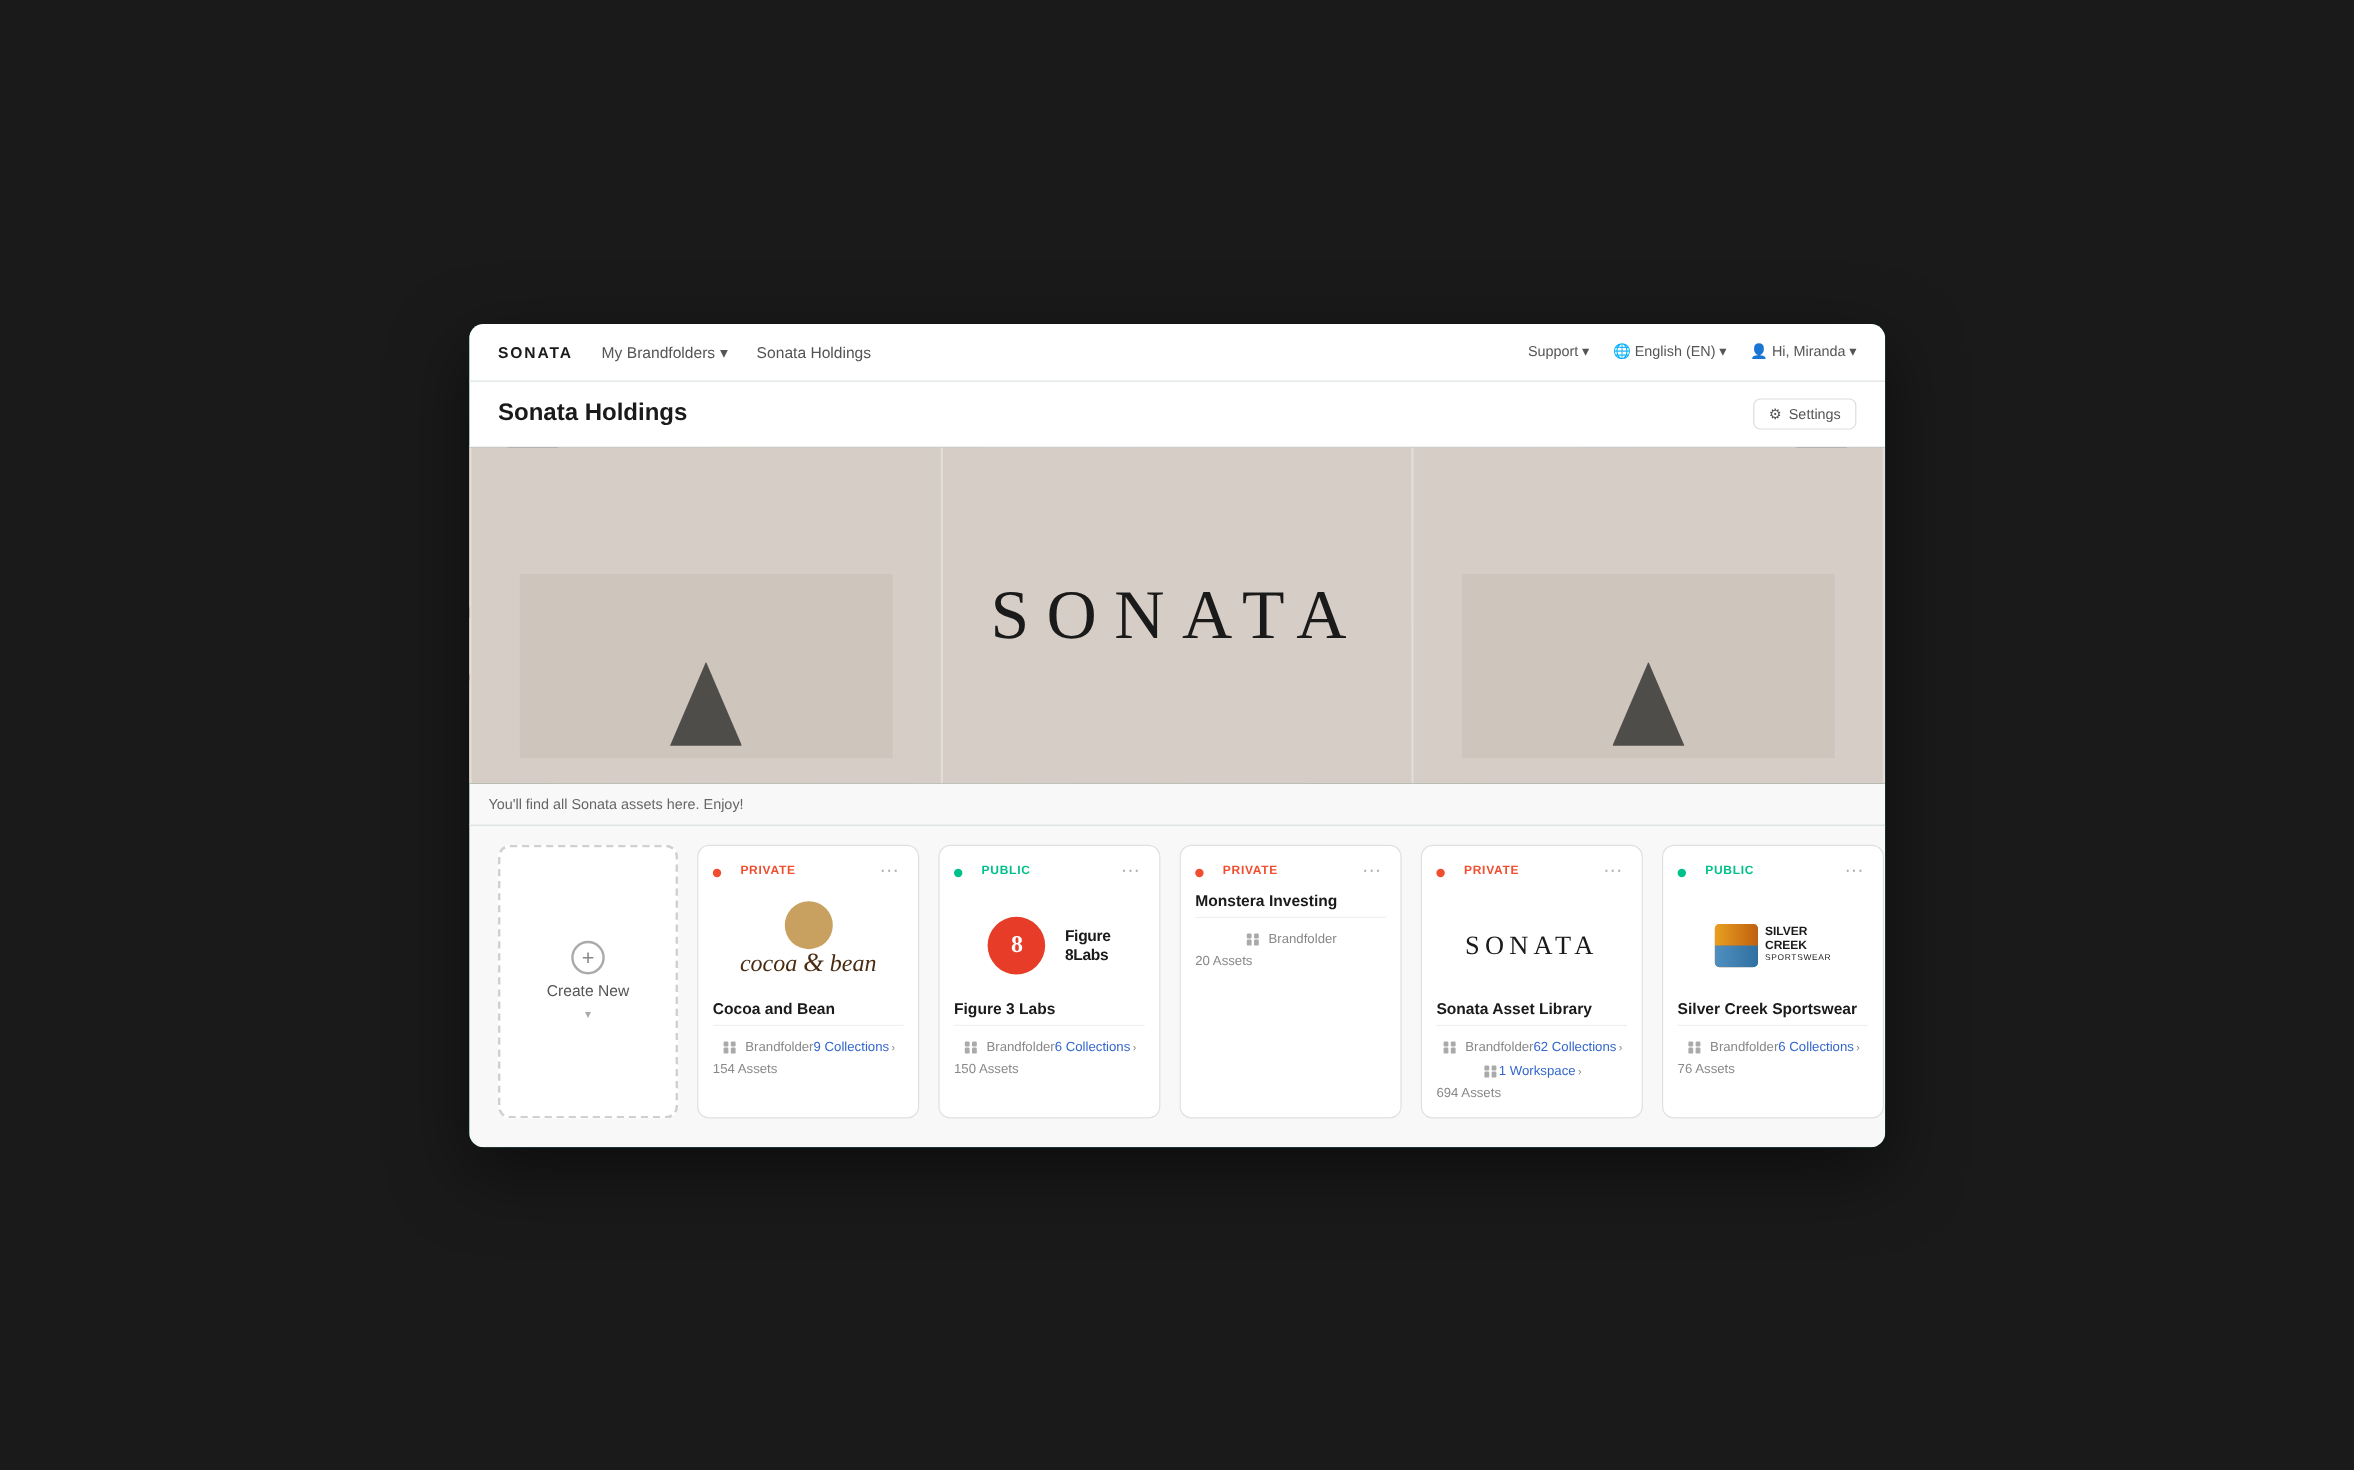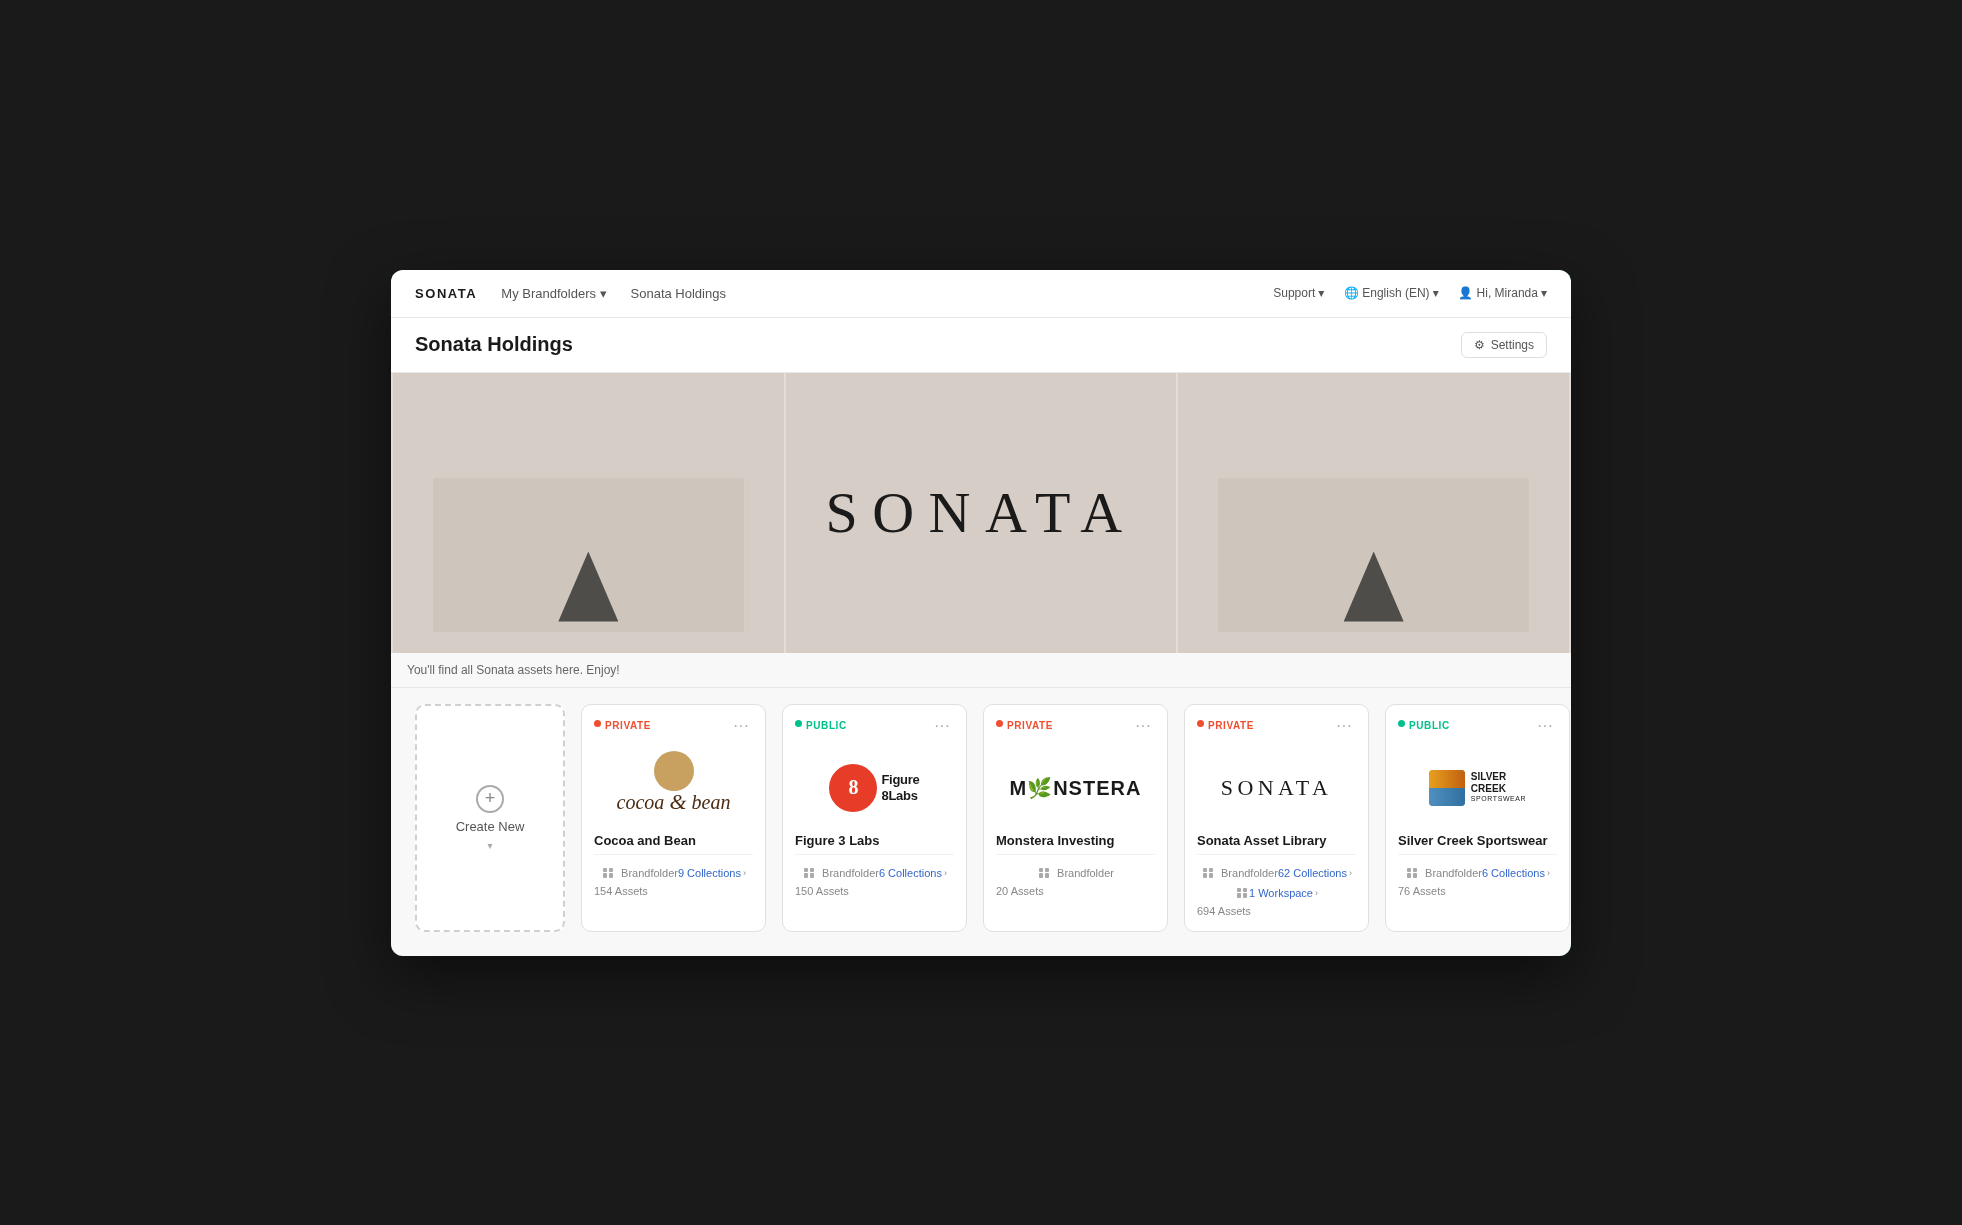--- a/index.html
+++ b/index.html
@@ -233,22 +233,22 @@
       cursor: pointer;
     }
     .bf-card-header {
       padding: 10px 12px 6px;
       display: flex;
       align-items: center;
       justify-content: space-between;
     }
     .bf-status {
       display: flex;
-      align-items: flex-start;
-      gap: 4px;
+      align-items: flex-end;
+      gap: 16px;
       font-size: 10px;
       font-weight: 600;
       letter-spacing: 0.06em;
       text-transform: uppercase;
     }
     .status-dot {
       width: 7px;
       height: 7px;
       border-radius: 50%;
     }
@@ -283,21 +283,21 @@
       background: #e63c28;
       display: flex;
       align-items: center;
       justify-content: center;
     }
     .logo-fig8-text-right {
       font-size: 11px;
       font-weight: 700;
       color: #1a1a1a;
       line-height: 1.2;
-      padding-left: 4px;
+      padding-left: 16px;
     }
     .logo-monstera {
       font-size: 20px;
       font-weight: 800;
       color: #1a1a1a;
       letter-spacing: 0.05em;
       text-transform: uppercase;
     }
     .logo-sonata {
       font-size: 22px;
@@ -572,23 +572,20 @@
       </div>
 
       <div class="bf-card">
         <div class="bf-card-header">
           <div class="bf-status">
             <div class="status-dot private"></div>
             <span class="status-private">PRIVATE</span>
           </div>
           <span class="bf-menu">···</span>
         </div>
-        <div class="bf-logo-area">
-          <span class="logo-monstera">M🌿NSTERA</span>
-        </div>
         <div class="bf-card-name">Monstera Investing</div>
         <div class="bf-card-divider"></div>
         <div class="bf-card-stats">
           <div class="bf-stat-row">
             <div class="bf-stat-left">
               <div class="bf-stat-icon">
                 <div class="bf-grid-icon">
                     <span></span>
                     <span></span>
                     <span></span>

